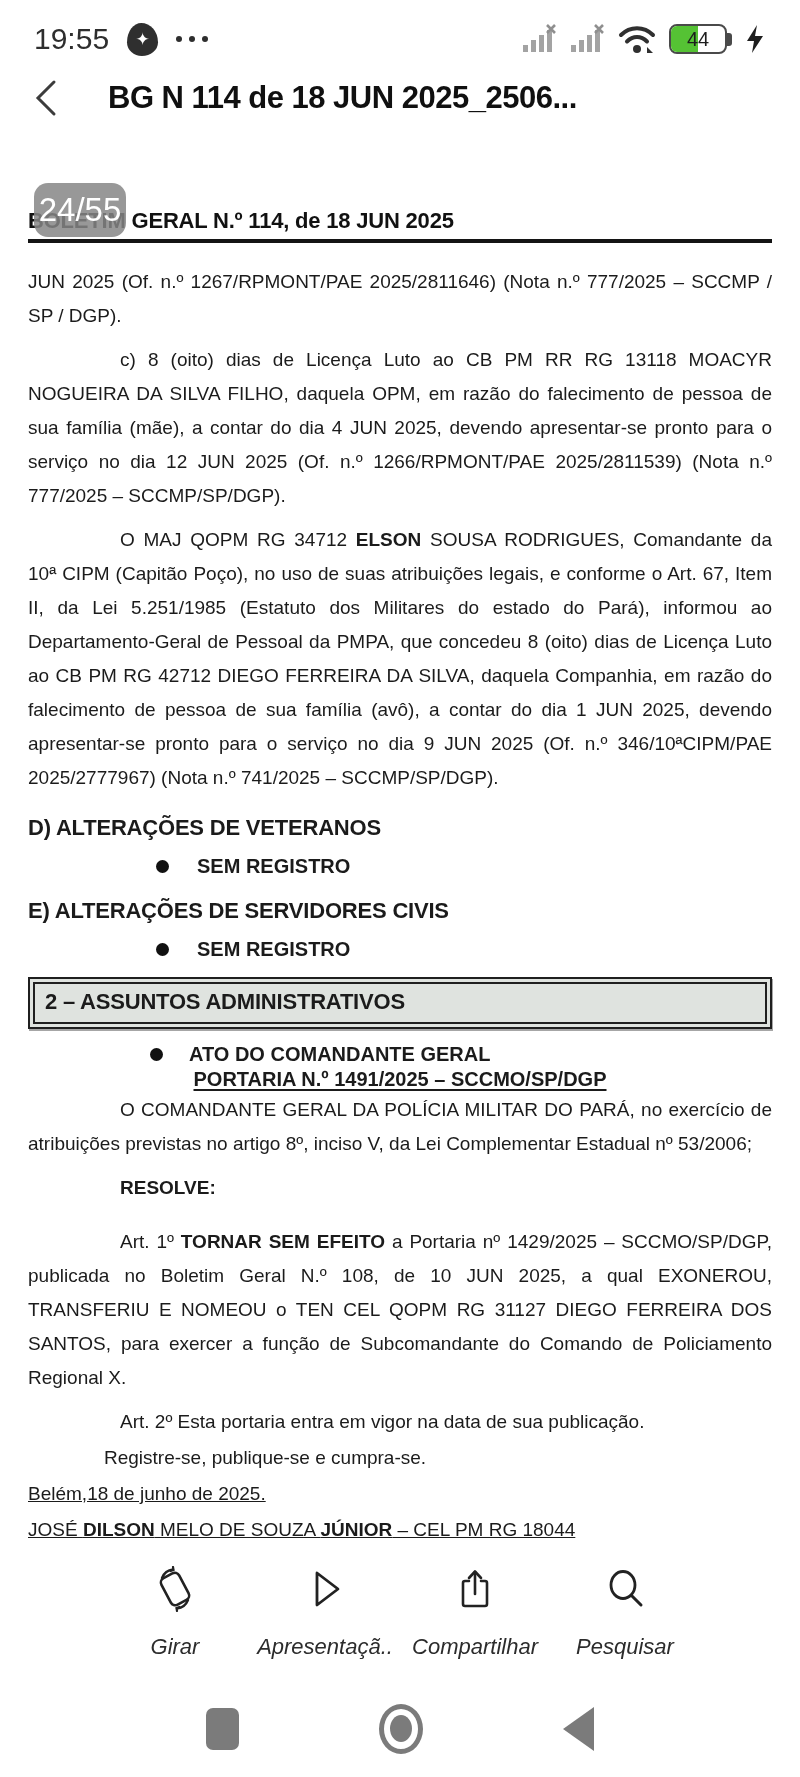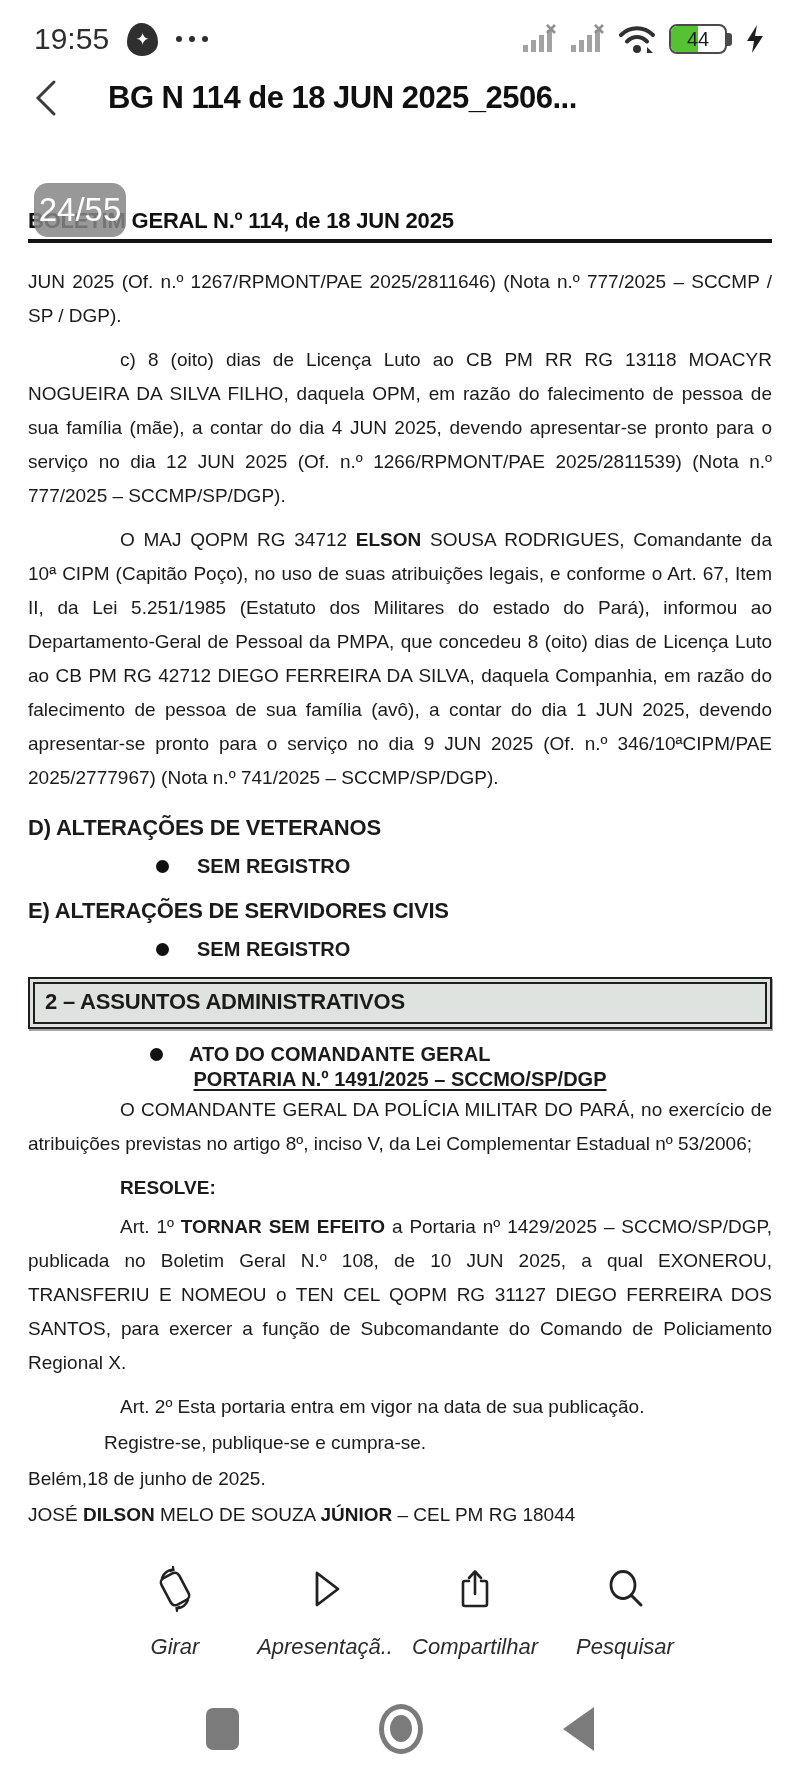--- a/index.html
+++ b/index.html
@@ -51,21 +51,21 @@
     display:flex; align-items:center; gap:28px; }
   .bullet-dot { width:13px; height:13px; border-radius:50%; background:#111; flex:none; }
   .admin-box { border:2px solid #1f1f1f; background:#dfe3df; padding:3px; margin:16px 0 10px;
     box-shadow: 1px 2px 0 rgba(0,0,0,0.35); }
   .admin-box-inner { border:2px solid #1f1f1f; padding:5px 10px 7px; font-weight:bold;
     font-size:22px; letter-spacing:-0.2px; }
   .ato-line { margin-left:122px; gap:26px; margin-bottom:2px; }
   .portaria-heading { font-size:20px; font-weight:bold; text-align:center;
     text-decoration:underline; text-underline-offset:3px; margin:0 0 2px; }
   .resolve-line { font-weight:bold; }
-  .center-line { text-align:center; text-indent:0 !important; }
+  .center-line { text-align:center; text-indent:0 !important;text-decoration:underline; }
   .bold { font-weight:bold; }
 
   .page-footer { margin-top:50px; border-top:4px solid #0c4a6e; background:#e4e7e4;
     display:flex; justify-content:space-between; align-items:center;
     padding:2px 30px 6px; font-size:20px; font-weight:bold; font-style:italic; color:#222; }
 
   .page-gap { height:92px; background:#fff; }
   .page-sep { height:11px; background:#f4f4f4; }
   .page2 { padding:100px 28px 0; }
   .page2 .doc-heading { margin-top:0; }
@@ -164,21 +164,21 @@
   <div class="admin-box">
     <div class="admin-box-inner">2 – ASSUNTOS ADMINISTRATIVOS</div>
   </div>
 
   <div class="bullet-line ato-line">
     <span class="bullet-dot"></span>
     <span>ATO DO COMANDANTE GERAL</span>
   </div>
   <div class="portaria-heading">PORTARIA N.º 1491/2025 – SCCMO/SP/DGP</div>
   <p class="doc indent">O COMANDANTE GERAL DA POLÍCIA MILITAR DO PARÁ, no exercício de atribuições previstas no artigo 8º, inciso V, da Lei Complementar Estadual nº 53/2006;</p>
-  <p class="doc indent resolve-line" style="margin-bottom:5px">RESOLVE:</p>
+  <p class="doc indent resolve-line" style="margin-bottom:20px">RESOLVE:</p>
   <p class="doc indent"><span>Art. 1º </span><span class="bold">TORNAR SEM EFEITO</span><span> a Portaria nº 1429/2025 – SCCMO/SP/DGP, publicada no Boletim Geral N.º 108, de 10 JUN 2025, a qual EXONEROU, TRANSFERIU E NOMEOU o TEN CEL QOPM RG 31127 DIEGO FERREIRA DOS SANTOS, para exercer a função de Subcomandante do Comando de Policiamento Regional X.</span></p>
   <p class="doc indent" style="margin-bottom:2px">Art. 2º Esta portaria entra em vigor na data de sua publicação.</p>
   <p class="doc indent-sm" style="margin-bottom:2px">Registre-se, publique-se e cumpra-se.</p>
   <p class="doc center-line" style="margin-bottom:2px">Belém,18 de junho de 2025.</p>
   <p class="doc center-line" style="margin-bottom:2px"><span>JOSÉ </span><span class="bold">DILSON</span><span> MELO DE SOUZA </span><span class="bold">JÚNIOR</span><span> – CEL PM RG 18044</span></p>
 </div>
 
 <div class="page-footer">
   <span>PMPA/AJG</span>
   <span>Pág. 24</span>

